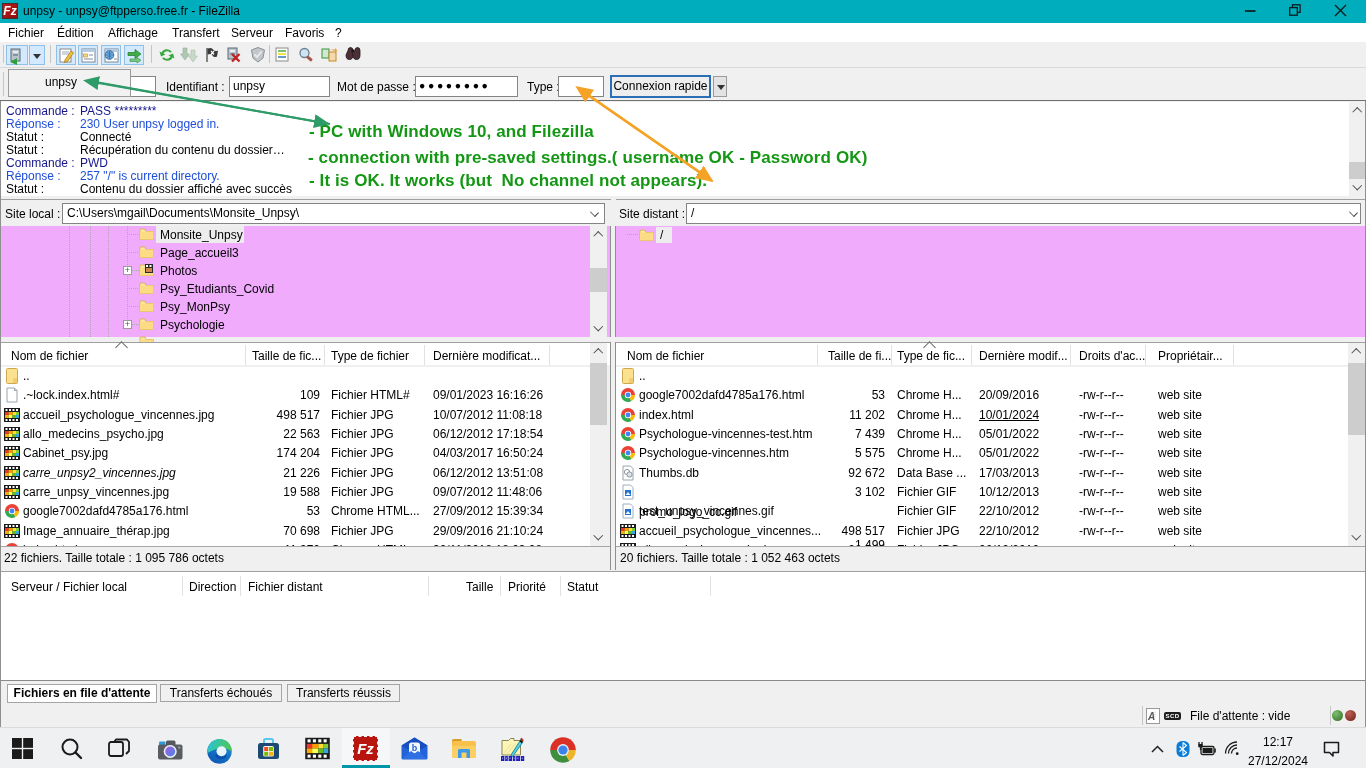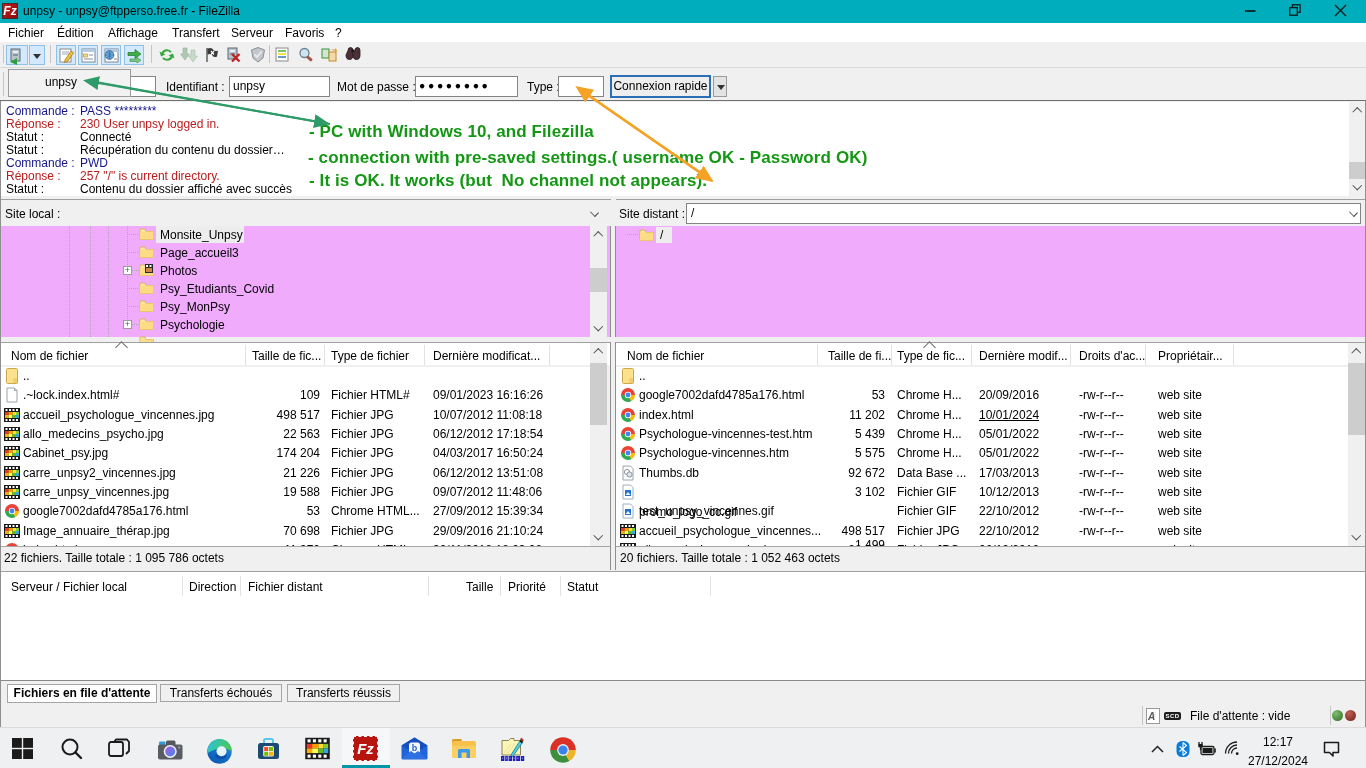--- a/index.html
+++ b/index.html
@@ -24,21 +24,21 @@
 .qlabel { position:absolute; top:12px; font-size:12px; }
 .qfield { position:absolute; top:8px; height:21px; background:#fff; border:1px solid #848484; font-size:12px; padding:2px 3px; }
 #qbtn { left:610px; top:7px; width:101px; height:23px; background:#eeeeee; border:2px solid #2a6fb5; text-align:center; line-height:19px; }
 #qdrop { left:713px; top:8px; width:14px; height:21px; background:#e3e3e3; border:1px solid #9b9b9b; text-align:center; line-height:18px; font-size:7px; }
 #hostpopup { left:8px; top:69px; width:123px; height:28px; background:#f2f2f2; border:1px solid #9b9b9b; z-index:5; }
 #hostpopup div { margin:5px 0 0 36px; font-size:12px; }
 
 #log { left:0; top:102px; width:1366px; height:94px; background:#fff; border-left:1px solid #888; }
 .logline { position:absolute; left:5px; font-size:12px; }
 .logline b { position:absolute; left:74px; font-weight:normal; white-space:nowrap; }
-.lnavy { color:#16168c; } .lgreen { color:#b91c1c; }
+.lnavy { color:#16168c; } .lgreen { color:#1d4ed8; }
 
 #anno { left:0; top:0; width:1366px; height:768px; z-index:9; pointer-events:none; }
 .ann { position:absolute; color:#149714; font-weight:bold; font-size:17px; white-space:nowrap; letter-spacing:0.1px; }
 
 .sitebar { top:199px; height:27px; background:#f0f0f0; border-top:1px solid #a0a0a0; }
 .sitelabel { position:absolute; top:7px; }
 .sitecombo { position:absolute; top:3px; height:21px; background:#fff; border:1px solid #848484; padding:2px 4px; font-size:12px; }
 .combochev { position:absolute; top:9px; width:7px; height:7px; border-right:1.6px solid #444; border-bottom:1.6px solid #444; transform:rotate(45deg) scale(1,0.8); }
 
 .treepane { top:226px; height:111px; background:#f0abfc; }
@@ -296,20 +296,21 @@
   <div class="logline" style="top:80px;"><span>Statut :</span><b>Contenu du dossier affiché avec succès</b></div>
 </div>
 <div class="abs sb" id="logsb" style="left:1349px; top:102px; height:94px;">
   <div class="sbbtn up" style="top:0;"></div>
   <div class="sbthumb" style="top:60px; height:17px;"></div>
   <div class="sbbtn dn" style="bottom:0;"></div>
 </div>
 
 <div class="abs sitebar" style="left:0; width:611px;">
   <div class="sitelabel" style="left:5px;">Site local :</div>
+  <div class="sitecombo" style="left:62px; width:543px;">C:\Users\mgail\Documents\Monsite_Unpsy\</div>
   <div class="combochev" style="left:591px;"></div>
 </div>
 <div class="abs sitebar" style="left:616px; width:750px;">
   <div class="sitelabel" style="left:3px;">Site distant :</div>
   <div class="sitecombo" style="left:70px; width:675px;">/</div>
   <div class="combochev" style="left:734px;"></div>
 </div>
 
 <div class="abs treepane" id="ltree" style="left:0; width:611px;">
   <div class="vdot" style="left:69px;"></div>
@@ -418,21 +419,21 @@
       </svg>
       <div class="fcell" style="left:23px;">Cabinet_psy.jpg</div>
       <div class="fcell fnum" style="left:250px; width:70px;">174 204</div>
       <div class="fcell" style="left:331px;">Fichier JPG</div>
       <div class="fcell" style="left:433px;">04/03/2017 16:50:24</div>
     </div>
   <div class="frow" style="top:97px;">
       <svg class="fic">
         <use href="#i-jpg"></use>
       </svg>
-      <div class="fcell" style="left:23px;">carre_unpsy2_vincennes.jpg</div>
+      <div class="fcell" style="left:23px;font-style:italic;">carre_unpsy2_vincennes.jpg</div>
       <div class="fcell fnum" style="left:250px; width:70px;">21 226</div>
       <div class="fcell" style="left:331px;">Fichier JPG</div>
       <div class="fcell" style="left:433px;">06/12/2012 13:51:08</div>
     </div>
   <div class="frow" style="top:116px;">
       <svg class="fic">
         <use href="#i-jpg"></use>
       </svg>
       <div class="fcell" style="left:23px;">carre_unpsy_vincennes.jpg</div>
       <div class="fcell fnum" style="left:250px; width:70px;">19 588</div>
@@ -516,21 +517,21 @@
       <div class="fcell" style="left:281px;">Chrome H...</div>
       <div class="fcell" style="left:363px;text-decoration:underline;">10/01/2024</div>
       <div class="fcell" style="left:463px;">-rw-r--r--</div>
       <div class="fcell" style="left:542px;">web site</div>
     </div>
   <div class="frow" style="top:58px;">
       <svg class="fic">
         <use href="#i-chr"></use>
       </svg>
       <div class="fcell" style="left:23px;">Psychologue-vincennes-test.htm</div>
-      <div class="fcell fnum" style="left:199px; width:70px;">5 439</div>
+      <div class="fcell fnum" style="left:199px; width:70px;">7 439</div>
       <div class="fcell" style="left:281px;">Chrome H...</div>
       <div class="fcell" style="left:363px;">05/01/2022</div>
       <div class="fcell" style="left:463px;">-rw-r--r--</div>
       <div class="fcell" style="left:542px;">web site</div>
     </div>
   <div class="frow" style="top:77px;">
       <svg class="fic">
         <use href="#i-chr"></use>
       </svg>
       <div class="fcell" style="left:23px;">Psychologue-vincennes.htm</div>

